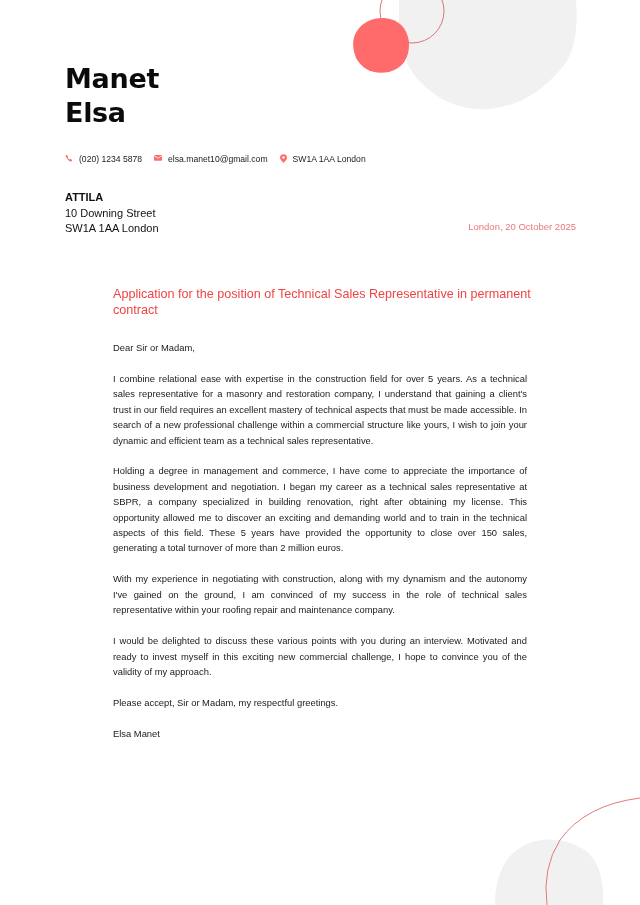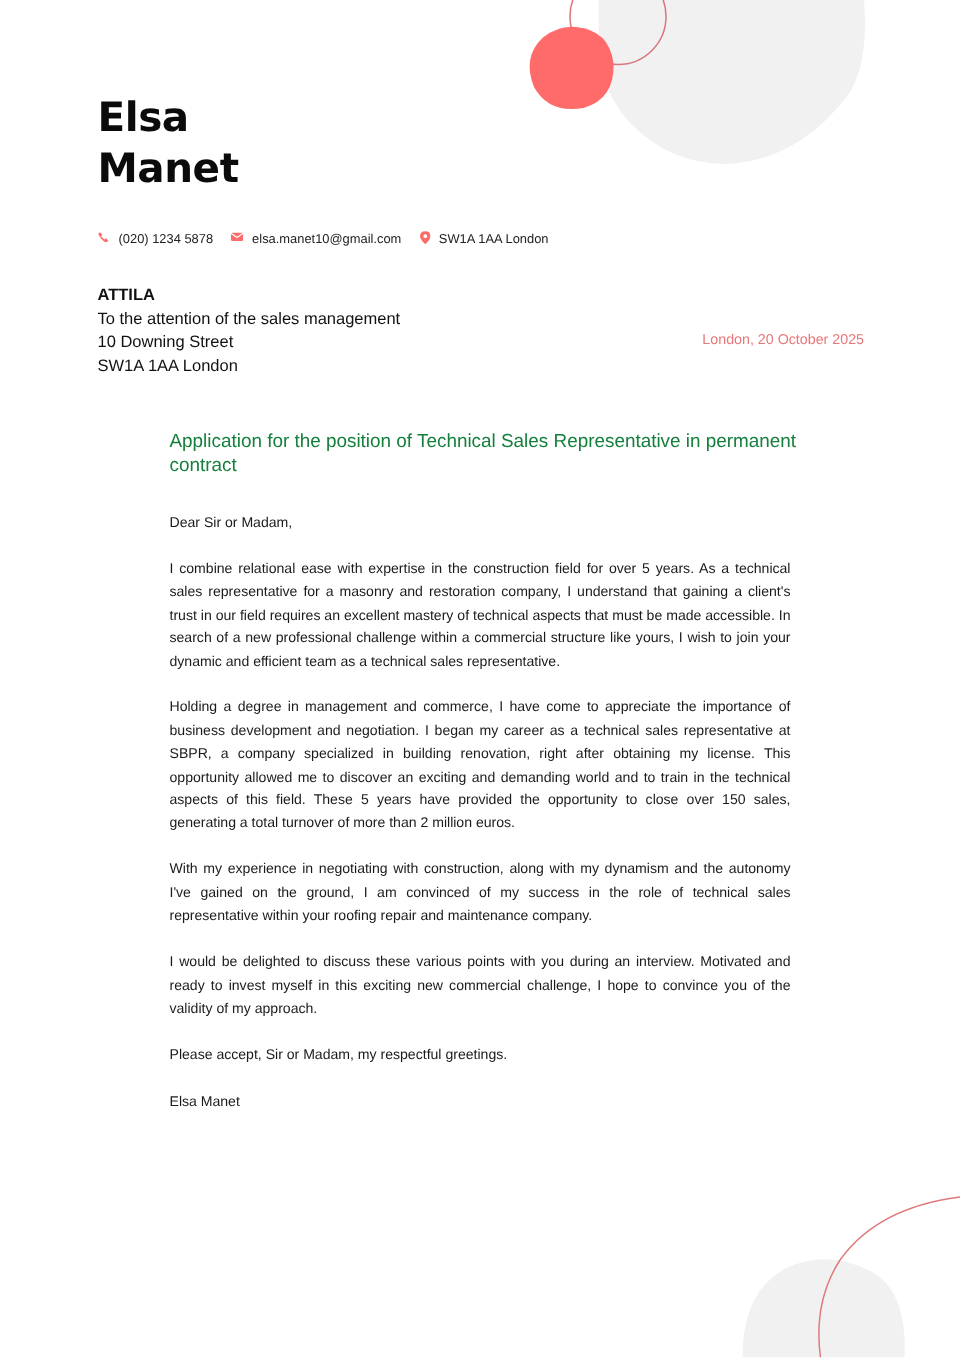--- a/index.html
+++ b/index.html
@@ -9,43 +9,43 @@
     .name { position: absolute; left: 65px; top: 62px; font-family: "DejaVu Sans", sans-serif;
       font-weight: bold; font-size: 27px; line-height: 34px; color: #0b0b0b; letter-spacing: -0.3px; }
     .contact { position: absolute; left: 65px; top: 154px; display: flex; align-items: center;
       font-size: 8.6px; color: #222; }
     .contact .item { display: flex; align-items: flex-start; margin-right: 12px; }
     .contact svg { margin-right: 6px; }
     .recipient { position: absolute; left: 65px; top: 190px; font-size: 11px; line-height: 15.6px; color: #111; }
     .recipient .company { font-weight: bold; }
     .date { position: absolute; right: 64px; top: 221px; font-size: 9.5px; color: #e8777a; }
     .subject { position: absolute; left: 113px; top: 287px; width: 420px; font-size: 12.6px;
-      line-height: 15.5px; color: #15803d; }
+      line-height: 15.5px; color: #ef4444; }
     .body { position: absolute; left: 113px; top: 340px; width: 414px; font-size: 9.4px;
       line-height: 15.4px; color: #1a1a1a; }
     .body p { margin: 0 0 15.5px 0; text-align: justify; }
     .body p.left { text-align: left; }
   </style>
 </head>
 <body>
 
 <svg class="deco" style="left:0;top:0" width="640" height="130">
   <path d="M399 0 L576 0 Q580 50 560 70 Q530 105 490 109 Q450 112 420 82 Q400 60 399 30 Z" fill="#f1f1f2"></path>
   <circle cx="412" cy="11" r="32" fill="none" stroke="#d9767c" stroke-width="1"></circle>
   <path d="M384 18 Q406 20 409 42 Q410 66 389 72 Q366 76 356 58 Q348 38 362 25 Q372 17 384 18 Z" fill="#ff6b6b"></path>
 </svg>
 
 <svg class="deco" style="left:480px;top:780px" width="160" height="125">
   <path d="M15 125 Q15 80 45 65 Q75 52 105 70 Q125 85 123 125 Z" fill="#f1f1f2"></path>
   <path d="M160 18 Q105 25 80 60 Q62 88 67 125" fill="none" stroke="#e07a7a" stroke-width="1"></path>
 </svg>
 
 <div class="name">
+  <div>Manet</div>
   <div>Elsa</div>
-  <div>Manet</div>
 </div>
 
 <div class="contact">
   <div class="item">
     <svg width="8" height="8" viewBox="0 0 10 10">
       <path d="M2 1 L4 3 L3 4.3 Q4.5 6 5.7 7 L7 6 L9 8 L7.6 9.4 Q4 9 0.6 2.4 Z" fill="#ff6b6b"></path>
     </svg>
     <span>(020) 1234 5878</span>
   </div>
   <div class="item">
@@ -59,21 +59,20 @@
     <svg width="7" height="9" viewBox="0 0 8 10">
       <path d="M4 0 Q8 0 8 4 Q8 6 4 10 Q0 6 0 4 Q0 0 4 0 Z" fill="#ff6b6b"></path>
       <circle cx="4" cy="3.8" r="1.4" fill="#fff"></circle>
     </svg>
     <span>SW1A 1AA London</span>
   </div>
 </div>
 
 <div class="recipient">
   <div class="company">ATTILA</div>
-  <div>To the attention of the sales management</div>
   <div>10 Downing Street</div>
   <div>SW1A 1AA London</div>
 </div>
 
 <div class="date">London, 20 October 2025</div>
 
 <div class="subject">Application for the position of Technical Sales Representative in permanent contract</div>
 
 <div class="body">
   <p class="left">Dear Sir or Madam,</p>

